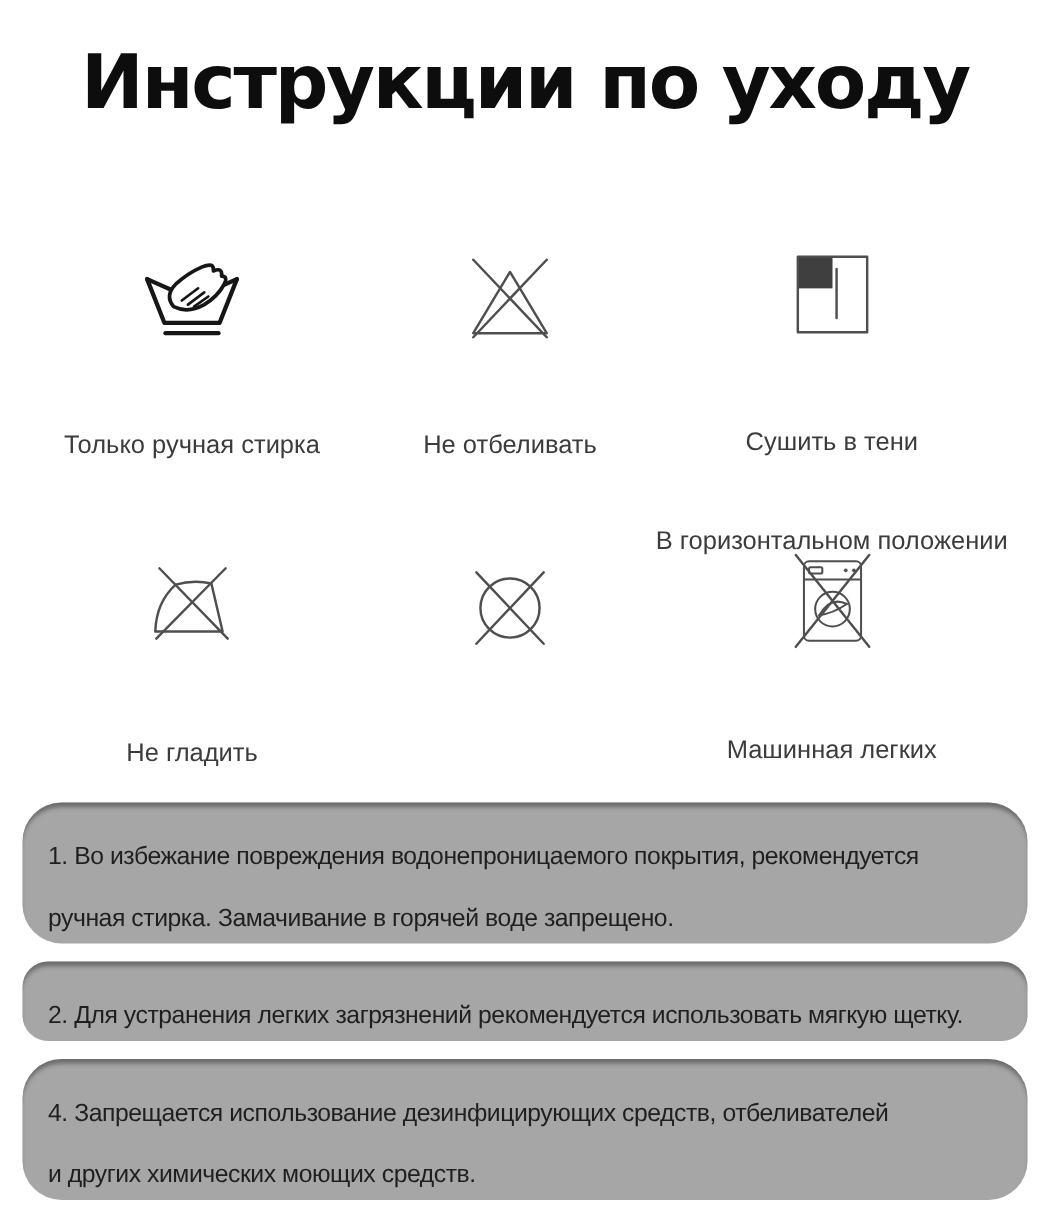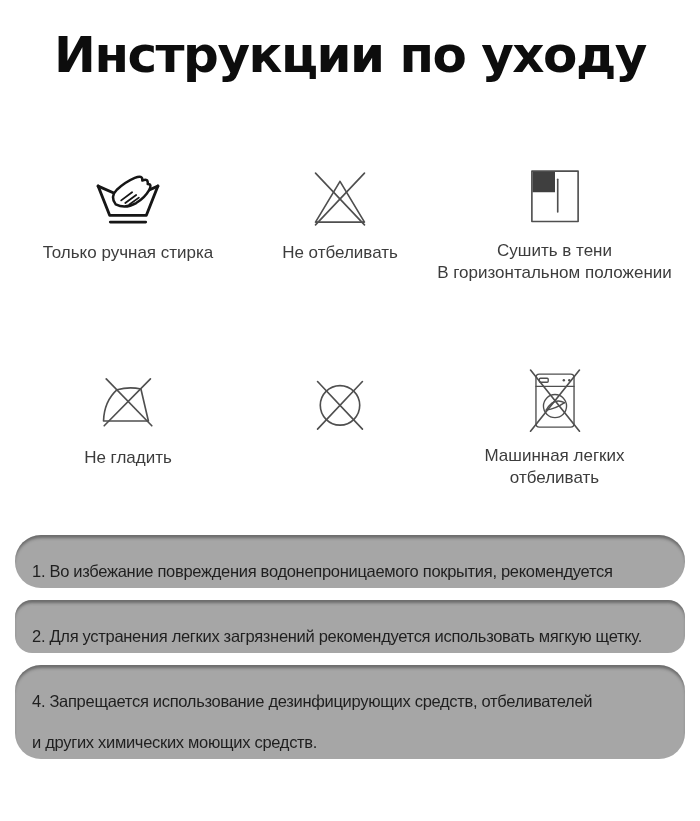--- a/index.html
+++ b/index.html
@@ -20,21 +20,21 @@
     overflow:hidden;
   }
   .title{
     position:absolute;top:26px;left:0;width:100%;margin:0;
     text-align:center;
     font-family:"DejaVu Sans","Liberation Sans",sans-serif;
     font-weight:bold;font-size:50px;letter-spacing:-1.5px;
     color:var(--title-text);
   }
   .cell{
-    position:absolute;display:flex;flex-direction:column;align-items:center;
+    position:absolute;display:flex;flex-direction:column;align-items:center;gap:44px;
   }
   .cell-1{left:18px;top:165px;width:220px;}
   .cell-2{left:240px;top:165px;width:200px;}
   .cell-3{left:412px;top:163px;width:285px;}
   .cell-4{left:18px;top:370px;width:220px;}
   .cell-5{left:240px;top:370px;width:200px;}
   .cell-6{left:412px;top:368px;width:285px;}
   .symbol{width:68px;height:68px;margin-bottom:9px;color:var(--icon-stroke);}
   .symbol svg{width:68px;height:68px;display:block;}
   .hand-wash{color:var(--hand-wash-stroke);}
@@ -143,20 +143,21 @@
         <path class="sline" d="M86,3 L14,93"></path>
       </svg>
     </span>
     <div class="symbol-label">Машинная легких</div>
     <div class="symbol-label">отбеливать</div>
   </div>
 
   <div class="instructions">
     <div class="box multi">
       <div>1. Во избежание повреждения водонепроницаемого покрытия, рекомендуется</div>
+      <div>ручная стирка. Замачивание в горячей воде запрещено.</div>
     </div>
     <div class="box single">
       <div>2. Для устранения легких загрязнений рекомендуется использовать мягкую щетку.</div>
     </div>
     <div class="box multi">
       <div>4. Запрещается использование дезинфицирующих средств, отбеливателей</div>
       <div>и других химических моющих средств.</div>
     </div>
   </div>
 

